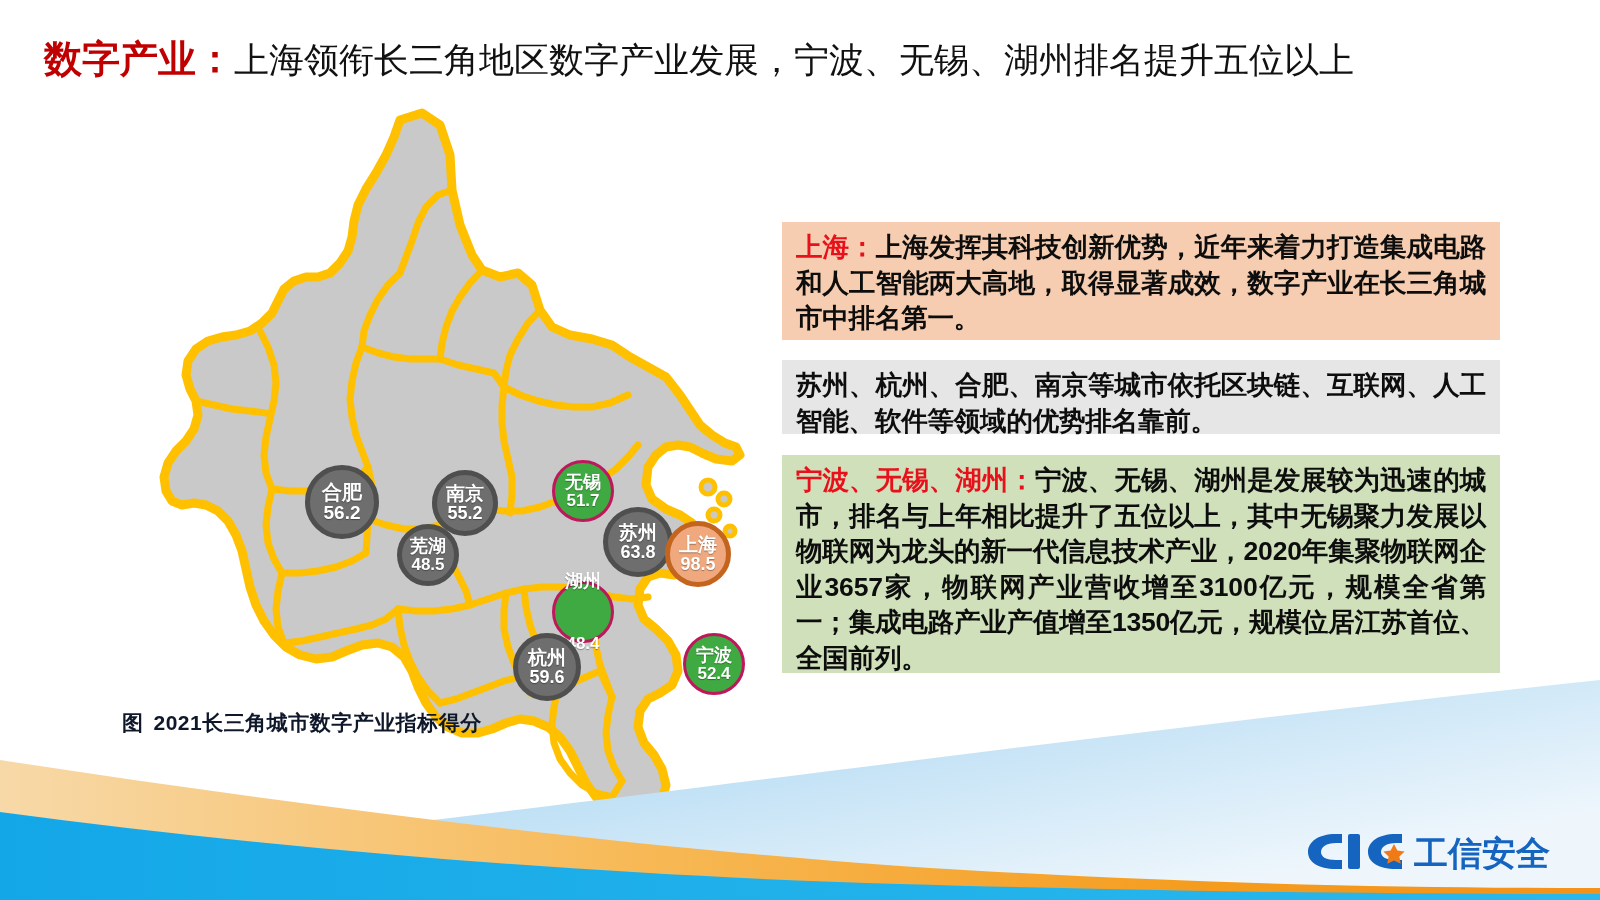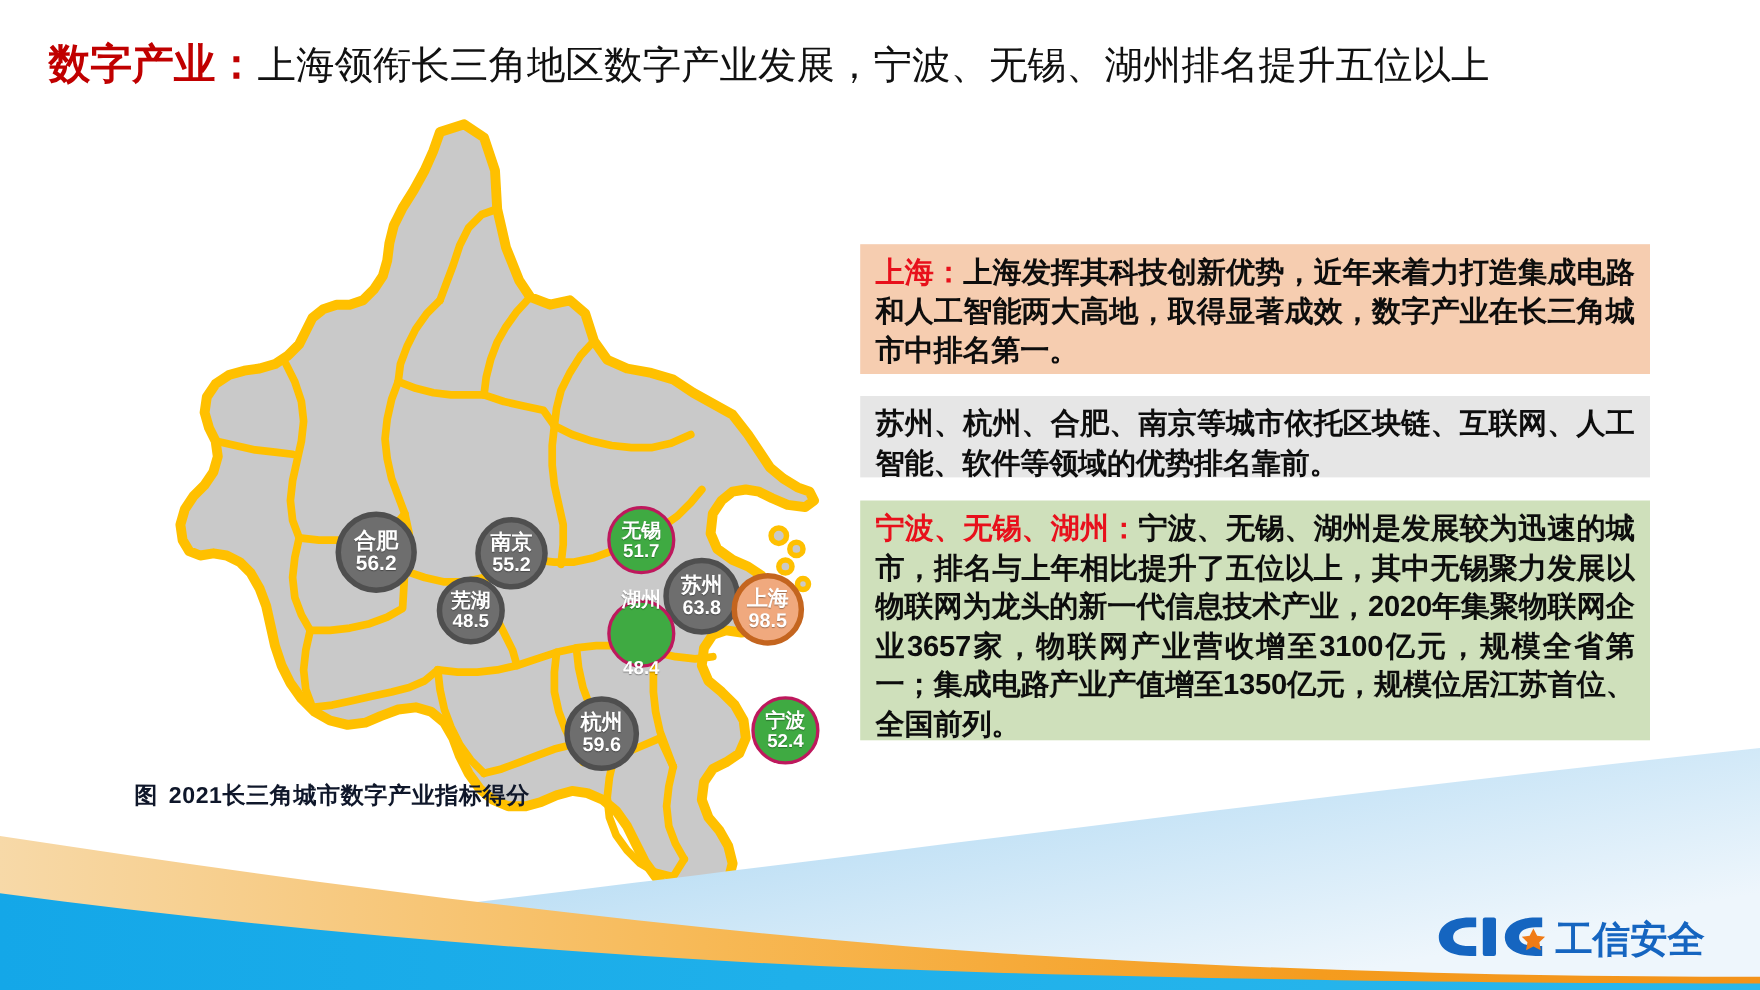--- a/index.html
+++ b/index.html
@@ -227,21 +227,21 @@
           <span class="bval" style="font-size: 17px;">51.7</span>
         </div>
         <div class="bubble gray" style="left: 503px; top: 412px; width: 70px; height: 70px;">
           <span class="bname" style="font-size: 19px;">苏州</span>
           <span class="bval" style="font-size: 18px;">63.8</span>
         </div>
         <div class="bubble orange" style="left: 565px; top: 426px; width: 66px; height: 66px;">
           <span class="bname" style="font-size: 19px;">上海</span>
           <span class="bval" style="font-size: 18px;">98.5</span>
         </div>
-        <div class="bubble green" style="left: 452px; top: 450px; width: 62px; height: 62px; gap: 44px;">
+        <div class="bubble green" style="left: 452px; top: 486px; width: 62px; height: 62px; gap: 44px;">
           <span class="bname" style="font-size: 18px;">湖州</span>
           <span class="bval" style="font-size: 17px;">48.4</span>
         </div>
         <div class="bubble gray" style="left: 413px; top: 538px; width: 68px; height: 68px;">
           <span class="bname" style="font-size: 19px;">杭州</span>
           <span class="bval" style="font-size: 18px;">59.6</span>
         </div>
         <div class="bubble green" style="left: 583px; top: 538px; width: 62px; height: 62px;">
           <span class="bname" style="font-size: 18px;">宁波</span>
           <span class="bval" style="font-size: 17px;">52.4</span>

